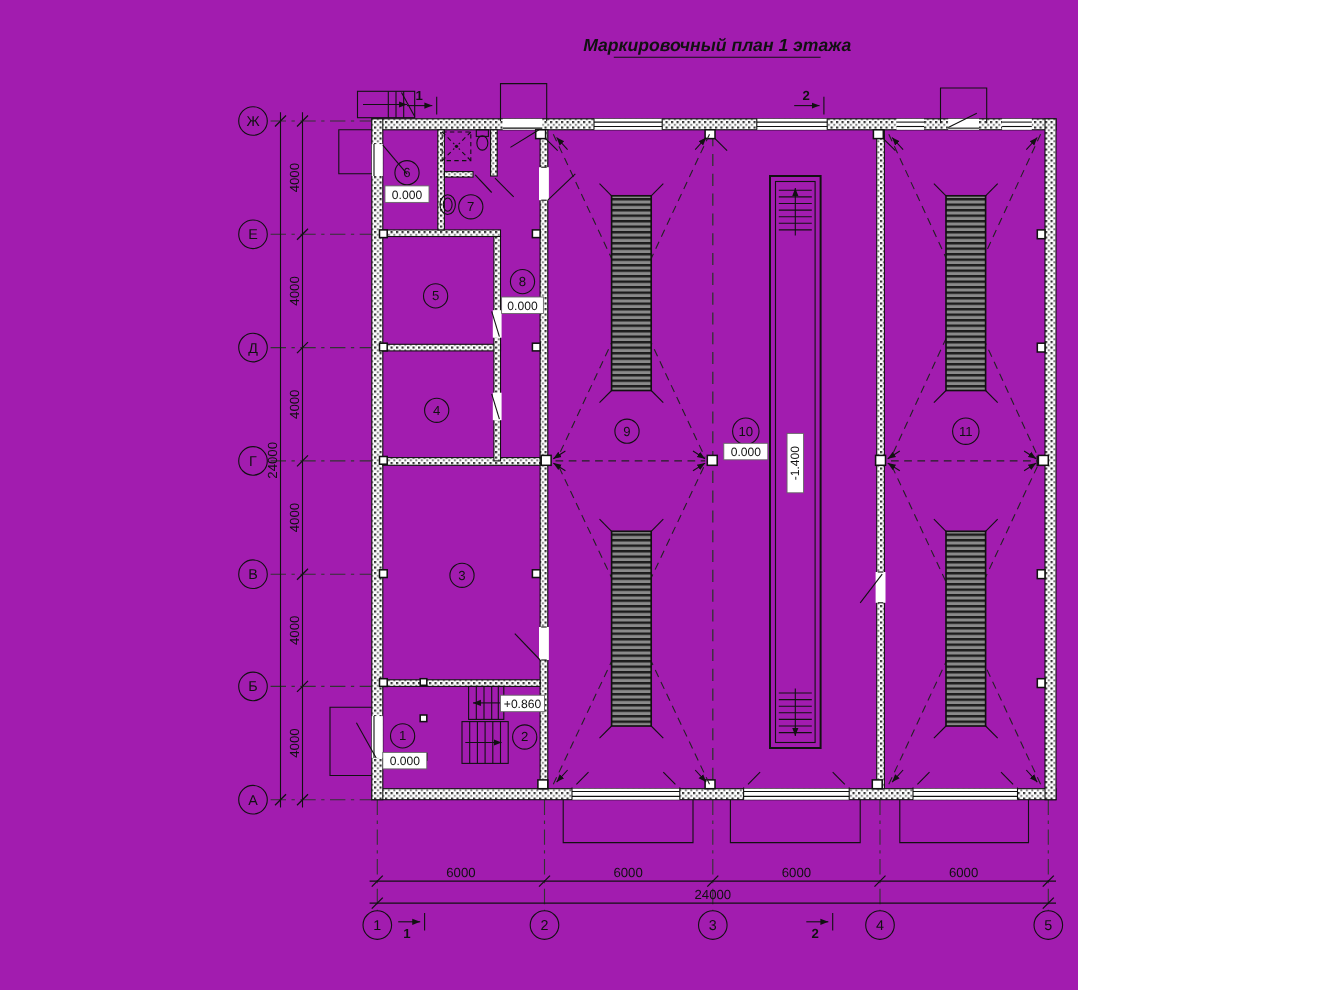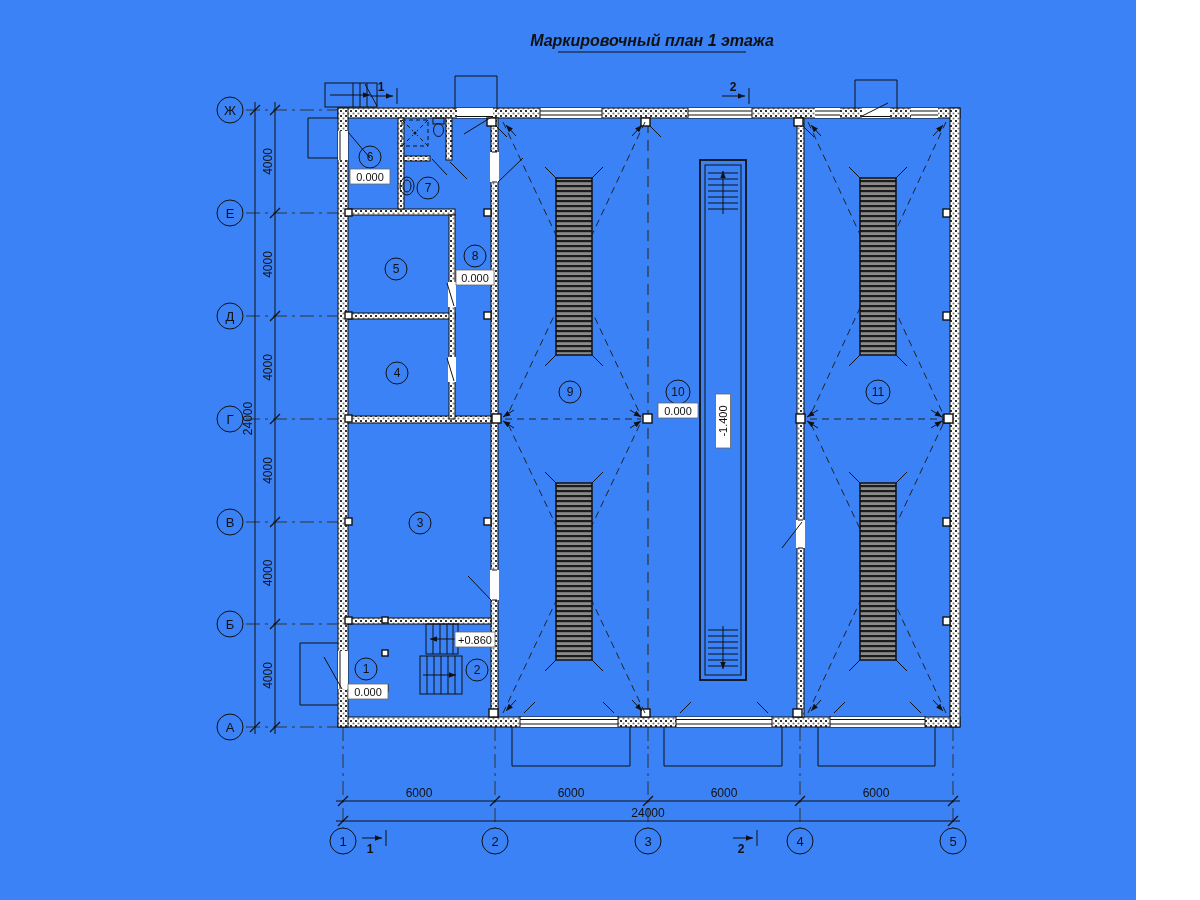--- a/index.html
+++ b/index.html
@@ -1,16 +1,16 @@
 <!DOCTYPE html>
 <html><head>
 <meta charset="utf-8">
 <style>
   html,body{margin:0;padding:0;background:#ffffff;width:1200px;height:900px;overflow:hidden;}
-  .page{width:1136px;height:900px;background:#3b82f6;position:relative;font-family:"Liberation Sans",sans-serif;}
+  .page{width:980px;height:900px;background:#a21caf;position:relative;font-family:"Liberation Sans",sans-serif;}
   svg{display:block;}
   text{fill:#111;font-family:"Liberation Sans",sans-serif;}
   .t-title{font-size:16px;font-style:italic;font-weight:bold;}
   .t-dim{font-size:12px;}
   .t-axis{font-size:13px;}
   .t-room{font-size:12px;}
   .t-elev{font-size:11px;}
   .t-sect{font-size:12px;font-weight:bold;}
   .thin{stroke:#111;stroke-width:1;fill:none;}
   .wall{stroke:#111;stroke-width:1;}

